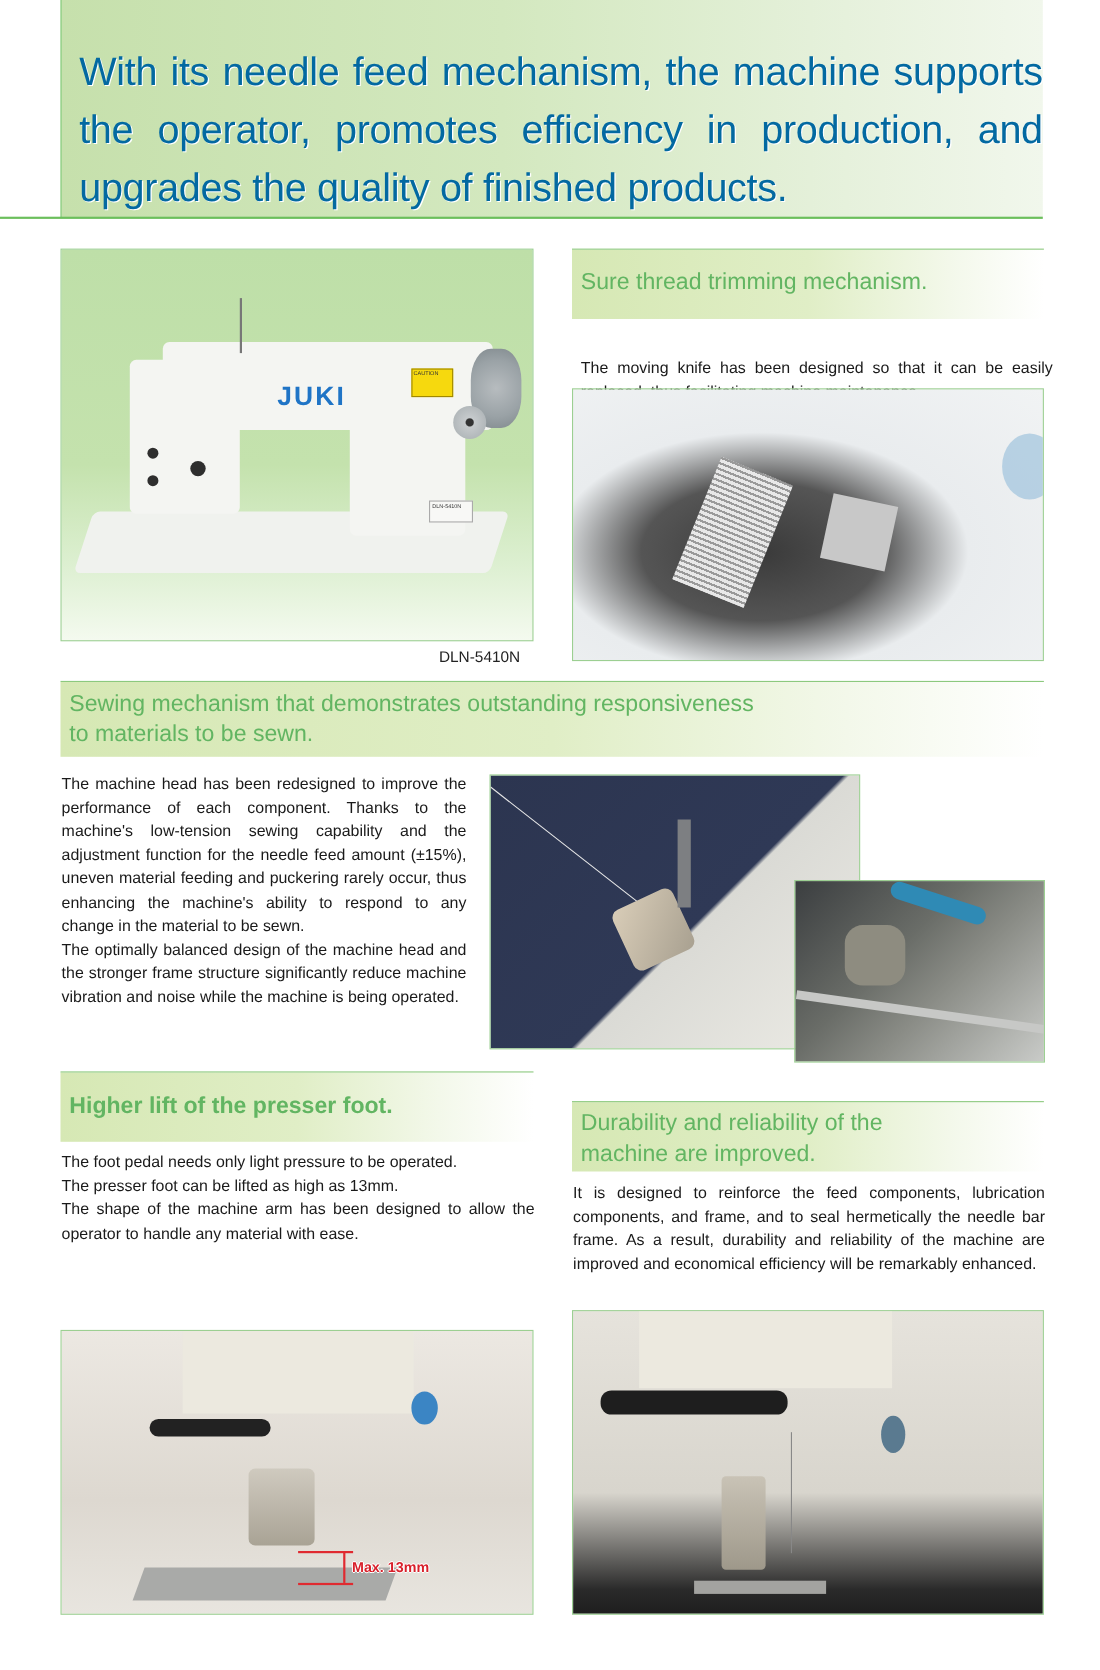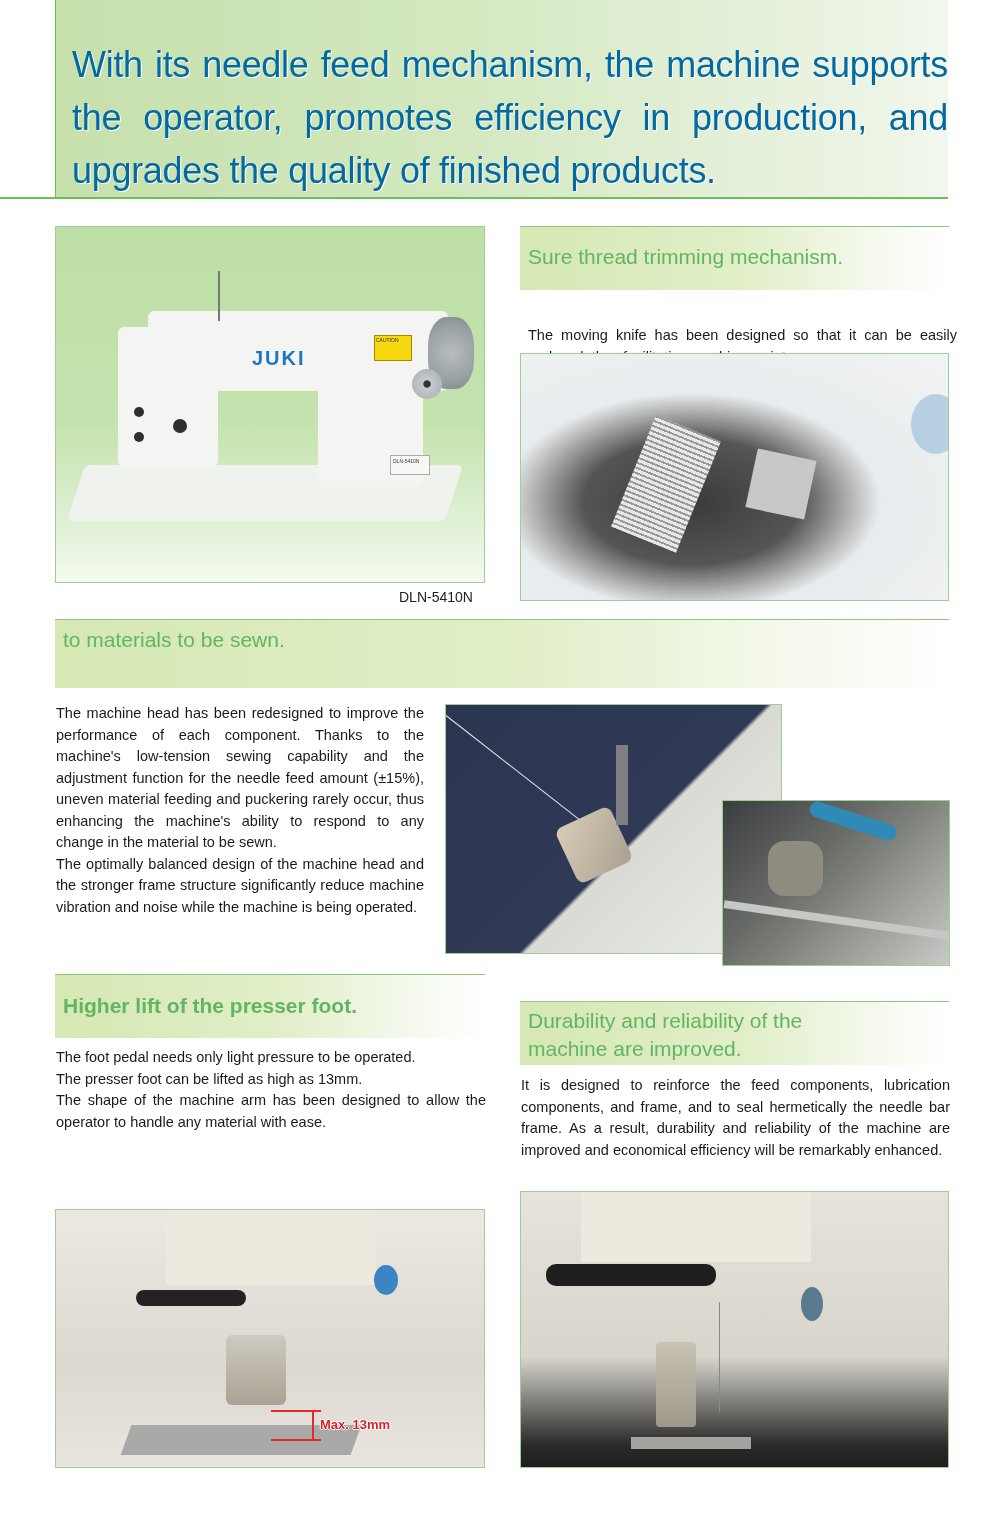--- a/index.html
+++ b/index.html
@@ -38,21 +38,21 @@
 
   
   .p-machine { background: linear-gradient(180deg, #bedfa8 0%, #c4e2ad 55%, #dcefd0 80%, #f4faef 100%); }
   .p-trim { background: radial-gradient(ellipse at 40% 60%, #3a3a3a 0%, #555 30%, #e9ecee 52%, #f1f3f4 100%); }
   .p-denim { background: linear-gradient(135deg, #2c3550 0%, #2f3956 55%, #dadad5 56%, #ecebe5 100%); }
   .p-detail { background: linear-gradient(135deg, #3b3e40 0%, #6a6d68 40%, #8a8c86 60%, #c9cbc8 100%); }
   .p-lift { background: linear-gradient(180deg, #ece8e2 0%, #ddd8d0 60%, #e8e5df 100%); }
   .p-dur { background: linear-gradient(180deg, #e6e3dc 0%, #d8d5cd 60%, #2a2a2a 92%, #1e1e1e 100%); }
 
   .juki-body { position:absolute; background:#f4f5f2; border-radius:6px; }
-  .juki-logo { position:absolute; font-weight:bold; color:#1f74c6; font-size:20px; letter-spacing:2px; }
+  .juki-logo { position:absolute; font-weight:bold; color:#1f74c6; font-size:24px; letter-spacing:2px; }
   .caution { position:absolute; background:#f6d90e; border:1px solid #a08800; font-size:5px; color:#333; padding:1px; }
   .wheel { position:absolute; border-radius:50%; background: radial-gradient(circle, #b7bcbf 0%, #9aa2a6 60%, #7f888c 100%); }
   .knob-dark { position:absolute; border-radius:50%; background:#2e2e2e; }
   .measure-label { position:absolute; color:#d8202a; font-weight:bold; font-size:13px; text-shadow: 1px 0 0 #fff, -1px 0 0 #fff, 0 1px 0 #fff, 0 -1px 0 #fff; }
   .red-line { position:absolute; background:#e02a30; height:1.5px; }
   .red-arrow { position:absolute; width:1.5px; background:#e02a30; }
 </style>
 </head>
 <body>
 
@@ -85,20 +85,21 @@
   <span>Sure thread trimming mechanism.</span>
 </div>
 <div class="body-text" style="left:528px; top:300px; width:429px;margin-top:25px;">The moving knife has been designed so that it can be easily replaced, thus facilitating machine maintenance.</div>
 <div class="photo p-trim" style="left:520px; top:353px; width:429px; height:248px;">
   <div style="position:absolute; left:110px; top:70px; width:70px; height:120px; background: repeating-linear-gradient(0deg,#e8e8e8 0 3px,#9a9a9a 3px 5px); transform: rotate(22deg);"></div>
   <div style="position:absolute; left:230px; top:100px; width:60px; height:60px; background:#c8c8c8; transform: rotate(12deg);"></div>
   <div style="position:absolute; left:390px; top:40px; width:50px; height:60px; border-radius:50%; background:#9fc3dd; opacity:.7;"></div>
 </div>
 
 <div class="sec-head" style="left:55px; top:619px; width:894px; height:69px; padding-top:6px;">
+  <div>Sewing mechanism that demonstrates outstanding responsiveness</div>
   <div>to materials to be sewn.</div>
 </div>
 <div class="body-text" style="left:56px; top:703px; width:368px;">
   <div>The machine head has been redesigned to improve the performance of each component. Thanks to the machine's low-tension sewing capability and the adjustment function for the needle feed amount (±15%), uneven material feeding and puckering rarely occur, thus enhancing the machine's ability to respond to any change in the material to be sewn.</div>
   <div>The optimally balanced design of the machine head and the stronger frame structure significantly reduce machine vibration and noise while the machine is being operated.</div>
 </div>
 <div class="photo p-denim" style="left:445px; top:704px; width:337px; height:250px;">
   <div style="position:absolute; left:0; top:10px; width:170px; height:1px; background:#e8e8e8; transform: rotate(38deg); transform-origin:left;"></div>
   <div style="position:absolute; left:118px; top:110px; width:60px; height:60px; background:linear-gradient(135deg,#d9cdb8,#a8a090); border-radius:8px; transform: rotate(-25deg);"></div>
   <div style="position:absolute; left:170px; top:40px; width:12px; height:80px; background:#7d7f82;"></div>

